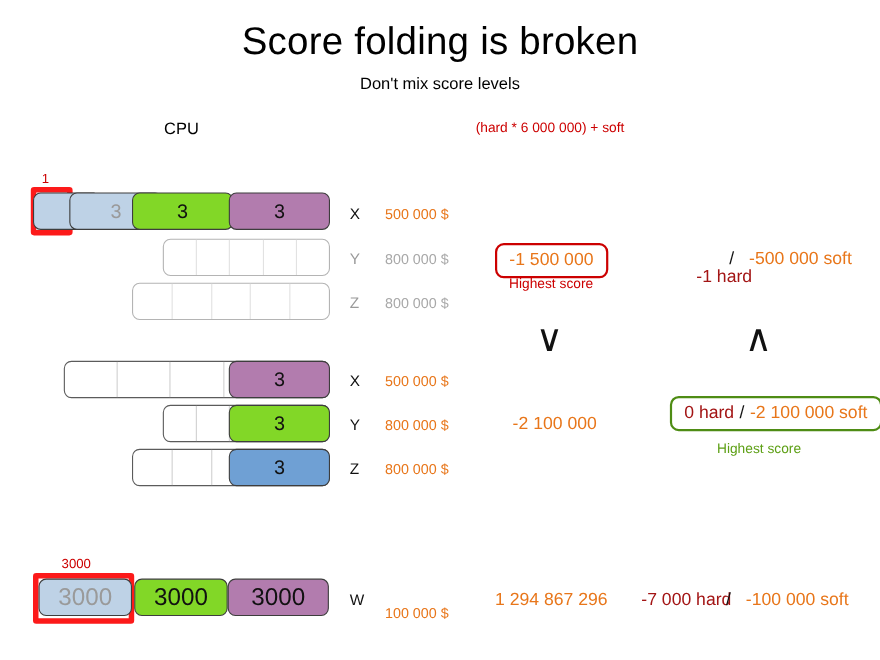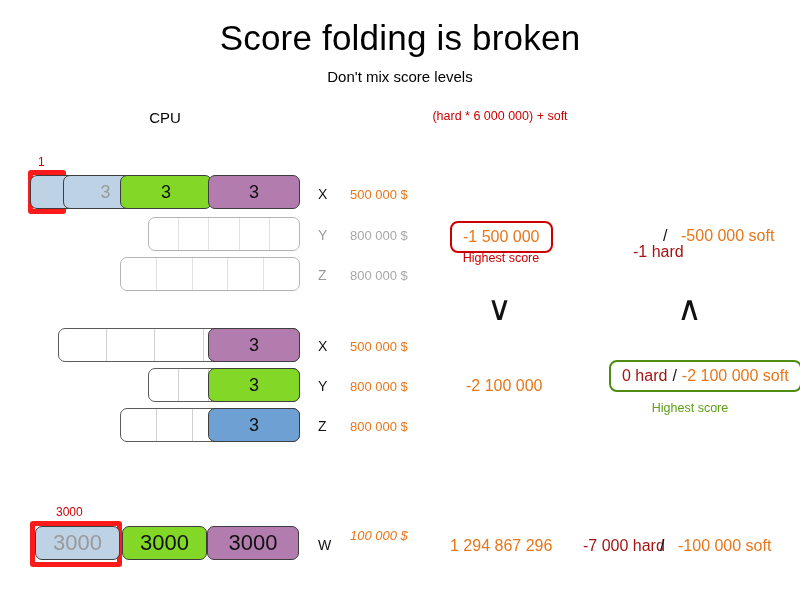--- a/index.html
+++ b/index.html
@@ -196,21 +196,21 @@
 
 
   <div class="overflow-label abs" style="left:56px;top:505px;">3000</div>
   <div class="overflow abs" style="left:30px;top:521px;width:92px;height:46px;"></div>
 
   <div class="seg blue ghost" style="left:35px;top:526px;width:85px;font-size:22px;">3000</div>
   <div class="seg green" style="left:122px;top:526px;width:85px;font-size:22px;">3000</div>
   <div class="seg purple" style="left:207px;top:526px;width:92px;font-size:22px;">3000</div>
 
   <div class="rowname" style="left:318px;top:537px;">W</div>
-  <div class="rowcost" style="left:350px;top:528px;font-style:italic;">100 000 $</div>
+  <div class="rowcost" style="left:350px;top:550px;">100 000 $</div>
 
   <div class="score orange" style="left:450px;top:537px;">1 294 867 296</div>
 
   <div class="score dred" style="left:583px;top:537px;">-7 000 hard</div>
   <div class="score sep" style="left:660px;top:537px;">/</div>
   <div class="score orange" style="left:678px;top:537px;">-100 000 soft</div>
 
 </div>
 
 </body></html>

